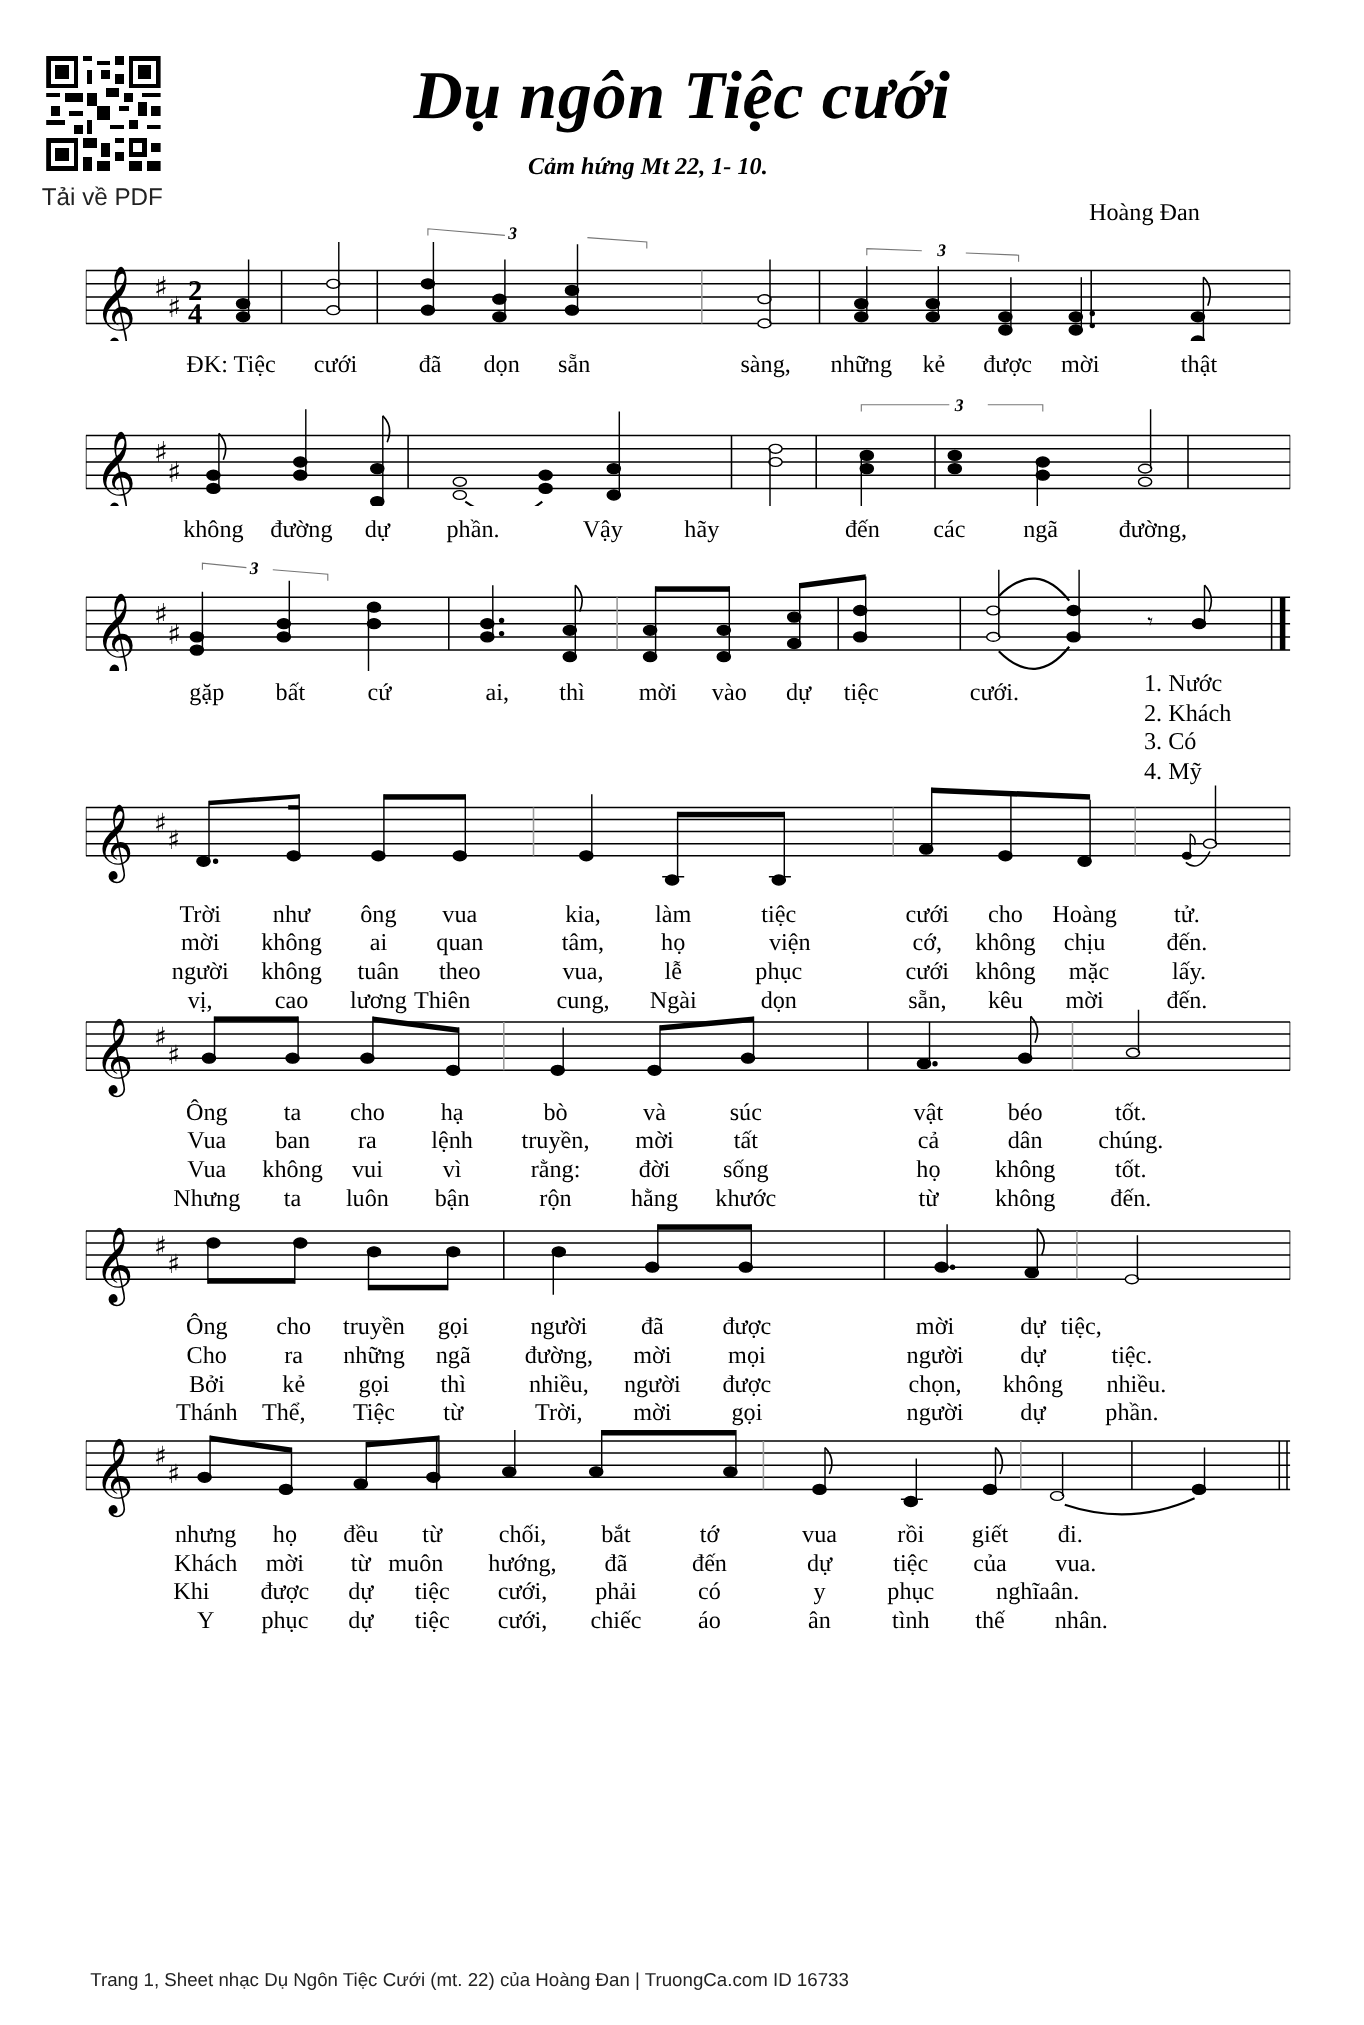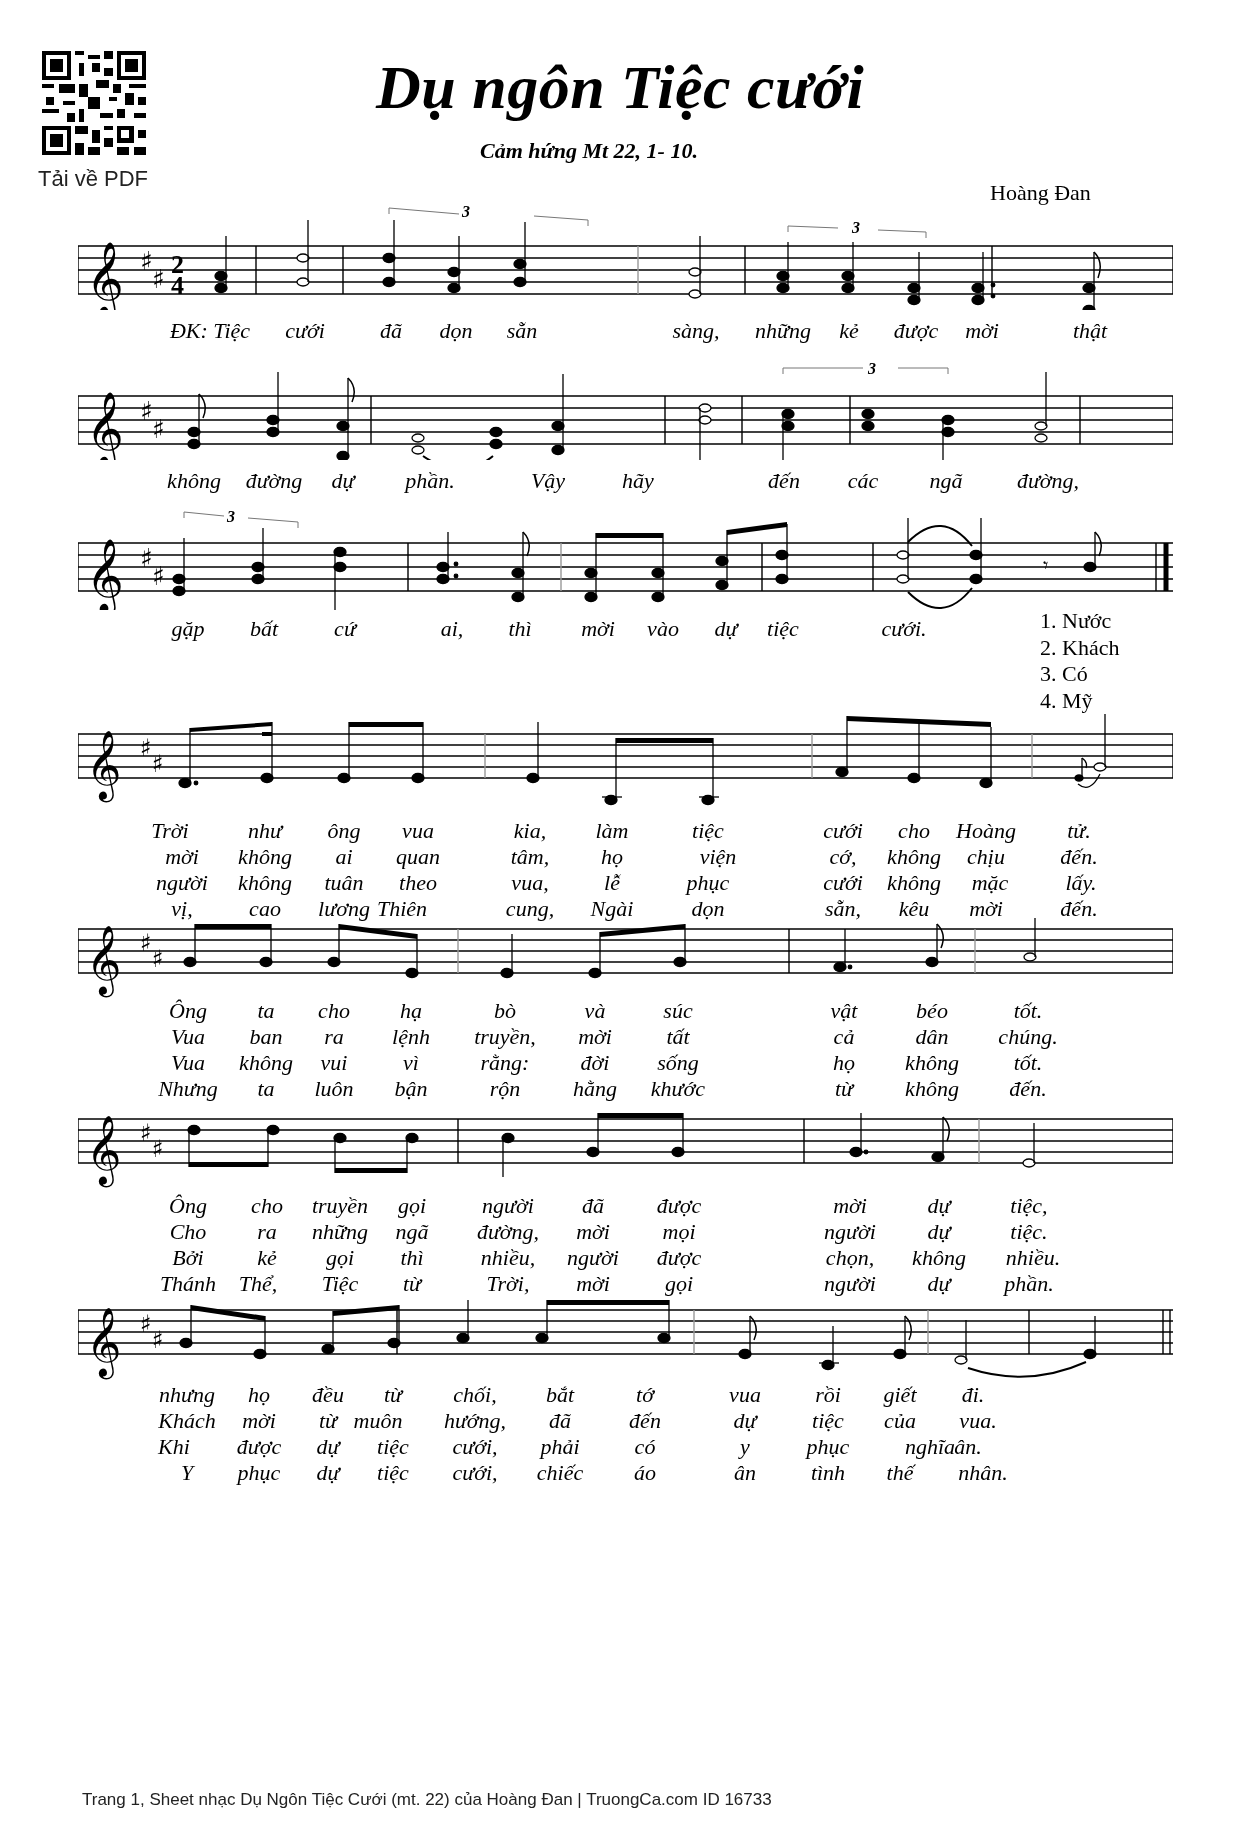--- a/index.html
+++ b/index.html
@@ -4,21 +4,21 @@
 <style>
   html, body { margin:0; padding:0; background:#ffffff; }
   body { width:1240px; height:1841px; position:relative; overflow:hidden; font-family:"Liberation Serif", serif; color:#000; }
   .qr { position:absolute; left:42px; top:42px; width:104px; height:122px; }
   .qr-label { position:absolute; left:38px; top:166px; font-family:"Liberation Sans", sans-serif; font-size:22px; color:#222; }
   .title { position:absolute; left:0; width:1240px; top:52px; text-align:center; font-size:62px; font-weight:bold; font-style:italic; letter-spacing:0.5px; }
   .subtitle { position:absolute; left:480px; top:138px; font-size:22px; font-weight:bold; font-style:italic; }
   .composer { position:absolute; left:990px; top:180px; font-size:22px; }
   .system { position:absolute; left:78px; width:1095px; }
   .system svg { position:absolute; left:0; top:0; }
-  .lyr-row { position:absolute; left:0; height:26px; width:1095px;font-style:italic; }
+  .lyr-row { position:absolute; left:0; height:26px; width:1095px; }
   .syl { position:absolute; transform:translateX(-50%); white-space:nowrap; font-size:22px; line-height:26px; }
   .verse-labels { position:absolute; left:1040px; top:608px; font-size:22px; line-height:26.5px; }
   .footer { position:absolute; left:82px; top:1790px; font-family:"Liberation Sans", sans-serif; font-size:17px; color:#222; }
 </style>
 </head>
 <body>
 
 <svg class="qr" viewBox="0 0 25 25" shape-rendering="crispEdges">
   <rect x="0" y="0" width="25" height="25" fill="#fff"></rect>
   <g fill="#000">
@@ -363,21 +363,21 @@
         <line x1="1027" y1="67" x2="1027" y2="14"></line>
     </g>
     <path d="M112 28 L194 22 L194 26 L112 32 Z" fill="#000"></path>
       <rect x="184" y="32" width="10" height="4" fill="#000"></rect>
     <rect x="271" y="22" width="74" height="5" fill="#000"></rect>
     <rect x="538" y="38" width="97" height="5" fill="#000"></rect>
     <path d="M769 16 L913 22 L913 27 L769 21 Z" fill="#000"></path>
     <path d="M1004 58 q6 4 4 10 M1000 84 q12 10 22 -10" stroke="#000" fill="none" stroke-width="1.3"></path>
   </svg>
   <div class="lyr-row" style="top:118px;">
-    <span class="syl" style="left:92px">Trời</span>
+    <span class="syl" style="left:104px">Trời</span>
     <span class="syl" style="left:187px">như</span>
     <span class="syl" style="left:266px">ông</span>
     <span class="syl" style="left:340px">vua</span>
     <span class="syl" style="left:452px">kia,</span>
     <span class="syl" style="left:534px">làm</span>
     <span class="syl" style="left:630px">tiệc</span>
     <span class="syl" style="left:765px">cưới</span>
     <span class="syl" style="left:836px">cho</span>
     <span class="syl" style="left:908px">Hoàng</span>
     <span class="syl" style="left:1001px">tử.</span>
@@ -566,21 +566,21 @@
   <div class="lyr-row" style="top:98px;">
     <span class="syl" style="left:110px">Ông</span>
     <span class="syl" style="left:189px">cho</span>
     <span class="syl" style="left:262px">truyền</span>
     <span class="syl" style="left:334px">gọi</span>
     <span class="syl" style="left:430px">người</span>
     <span class="syl" style="left:515px">đã</span>
     <span class="syl" style="left:601px">được</span>
     <span class="syl" style="left:772px">mời</span>
     <span class="syl" style="left:861px">dự</span>
-    <span class="syl" style="left:951px">tiệc,</span>
+    <span class="syl" style="left:905px">tiệc,</span>
   </div>
   <div class="lyr-row" style="top:124px;">
     <span class="syl" style="left:110px">Cho</span>
     <span class="syl" style="left:189px">ra</span>
     <span class="syl" style="left:262px">những</span>
     <span class="syl" style="left:334px">ngã</span>
     <span class="syl" style="left:430px">đường,</span>
     <span class="syl" style="left:515px">mời</span>
     <span class="syl" style="left:601px">mọi</span>
     <span class="syl" style="left:772px">người</span>

